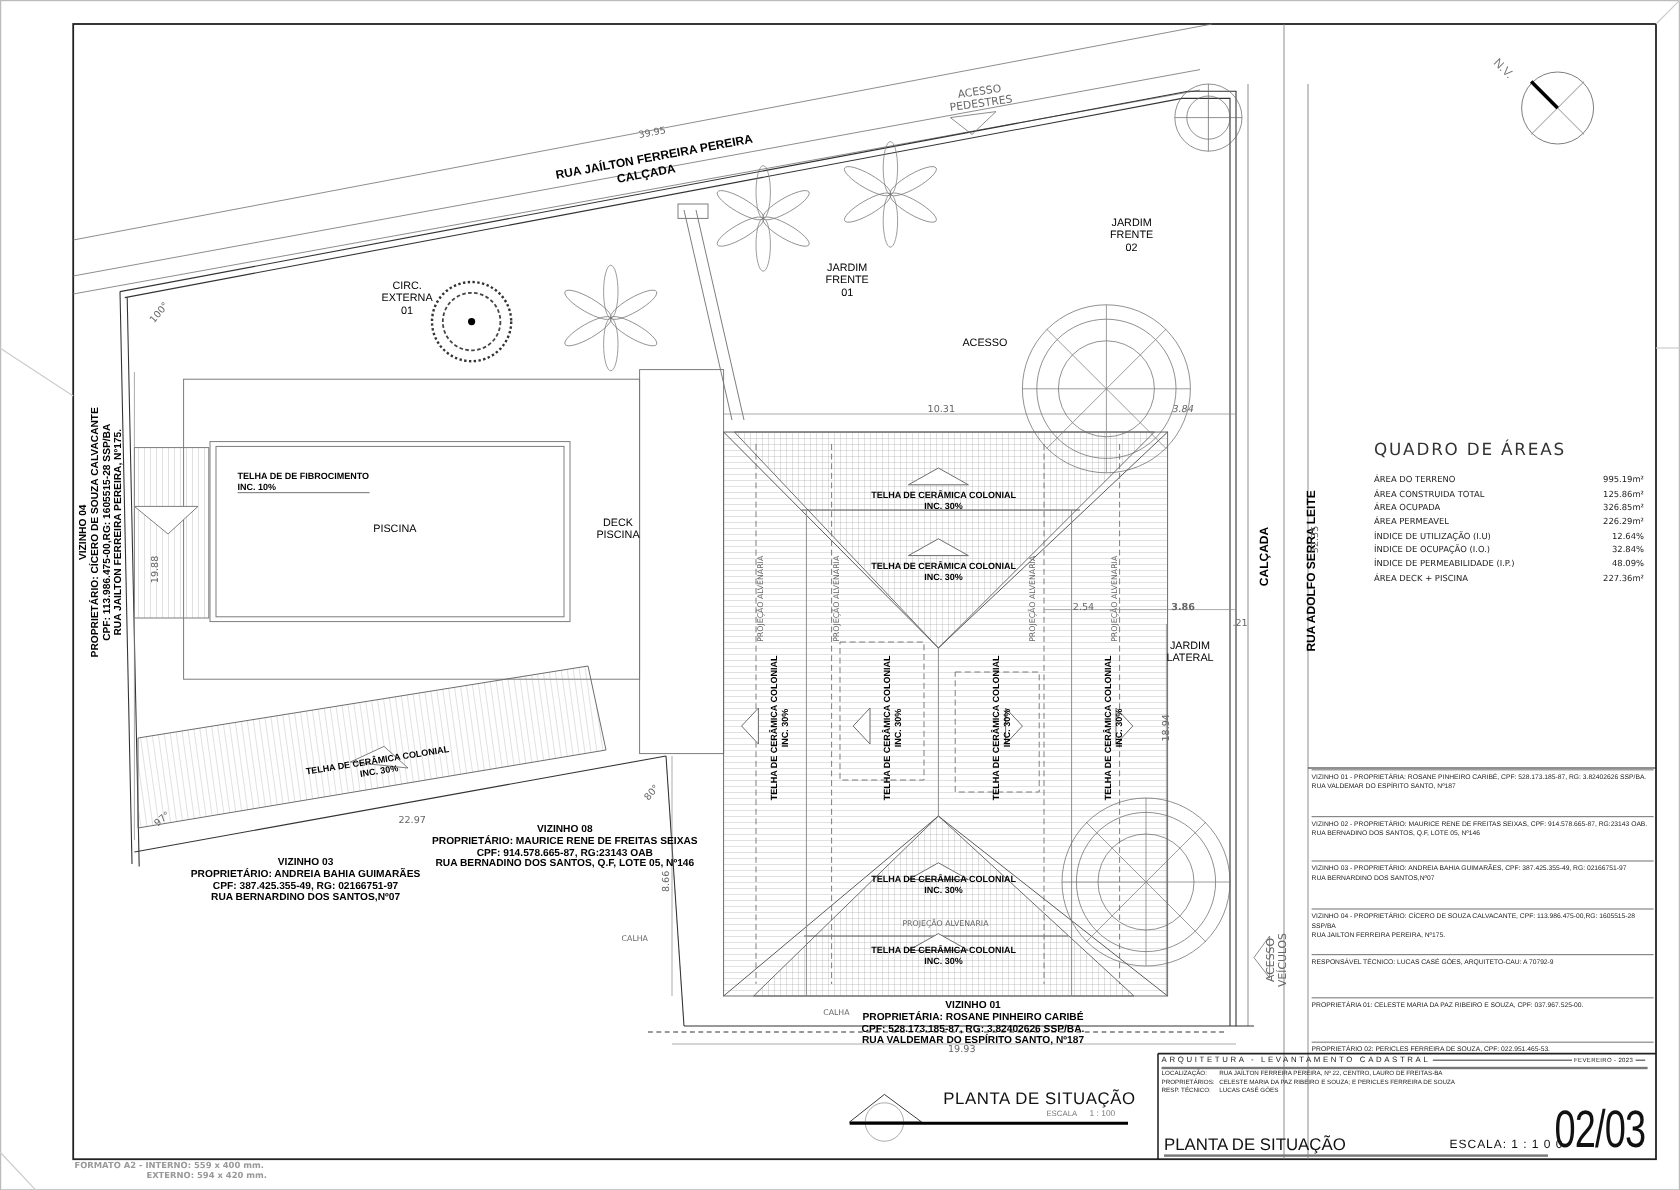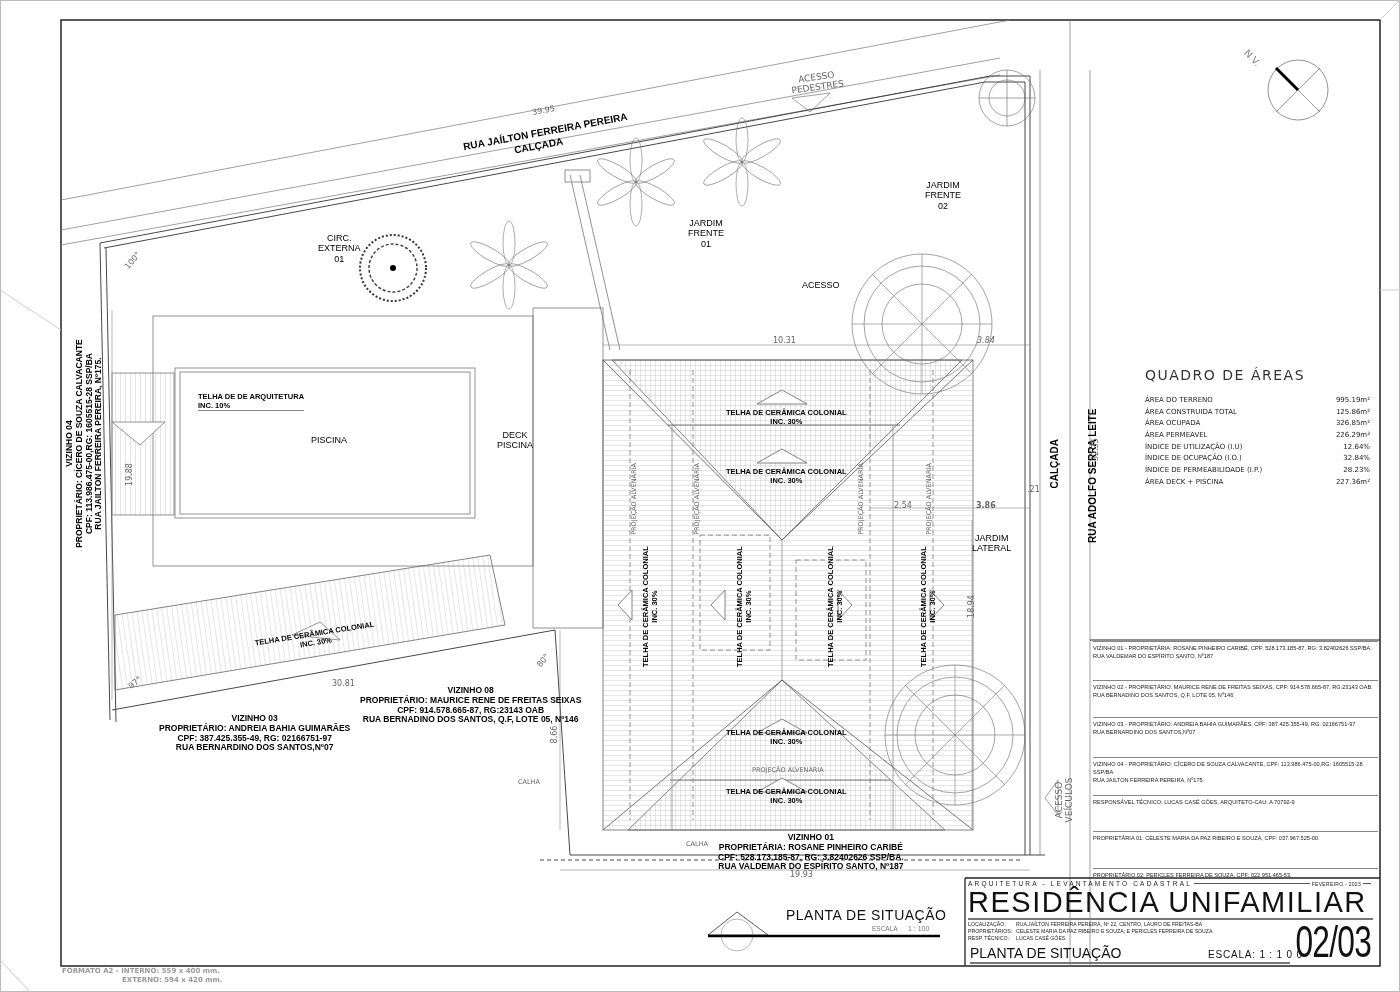--- a/index.html
+++ b/index.html
@@ -254,21 +254,21 @@
   <div>JARDIM</div>
   <div>LATERAL</div>
 </div>
 <div class="lbl" style="left:311px;top:435px;font-weight:normal;">PISCINA</div>
 <div class="lbl" style="left:497px;top:430px;font-weight:normal;">
   <div>DECK</div>
   <div>PISCINA</div>
 </div>
 
 <div class="lbl" style="left:198px;top:393px;text-align:left;font-size:7.5px;border-bottom:1px solid #888;">
-  <div>TELHA DE DE ARQUITETURA</div>
+  <div>TELHA DE DE FIBROCIMENTO</div>
   <div>INC. 10%</div>
 </div>
 <div class="lbl" style="left:726px;top:409px;font-size:7.5px;">
   <div>TELHA DE CERÂMICA COLONIAL</div>
   <div>INC. 30%</div>
 </div>
 <div class="lbl" style="left:726px;top:468px;font-size:7.5px;">
   <div>TELHA DE CERÂMICA COLONIAL</div>
   <div>INC. 30%</div>
 </div>
@@ -306,26 +306,26 @@
 <div class="lbl-thin" style="left:825px;top:495px;font-size:6.5px;transform:rotate(-90deg);">PROJEÇÃO ALVENARIA</div>
 <div class="lbl-thin" style="left:893px;top:495px;font-size:6.5px;transform:rotate(-90deg);">PROJEÇÃO ALVENARIA</div>
 <div class="lbl-thin" style="left:752px;top:766px;font-size:6.5px;">PROJEÇÃO ALVENARIA</div>
 <div class="lbl-thin" style="left:518px;top:778px;font-size:6.5px;">CALHA</div>
 <div class="lbl-thin" style="left:686px;top:840px;font-size:6.5px;">CALHA</div>
 
 <div class="lbl-thin" style="left:773px;top:336px;">10.31</div>
 <div class="lbl-thin" style="left:977px;top:336px;font-style:italic;">3.84</div>
 <div class="lbl-thin" style="left:894px;top:501px;">2.54</div>
 <div class="lbl-thin" style="left:976px;top:501px;font-weight:bold;">3.86</div>
-<div class="lbl-thin" style="left:1027px;top:485px;">.21</div>
+<div class="lbl-thin" style="left:1027px;top:515px;">.21</div>
 <div class="lbl-thin" style="left:960px;top:602px;transform:rotate(-90deg);">18.94</div>
 <div class="lbl-thin" style="left:546px;top:730px;transform:rotate(-90deg);">8.66</div>
 <div class="lbl-thin" style="left:790px;top:870px;">19.93</div>
 <div class="lbl-thin" style="left:118px;top:470px;transform:rotate(-90deg);">19.88</div>
-<div class="lbl-thin" style="left:332px;top:679px;">30.81</div>
+<div class="lbl-thin" style="left:332px;top:679px;">22.97</div>
 <div class="lbl-thin" style="left:123px;top:256px;transform:rotate(-50deg);">100°</div>
 <div class="lbl-thin" style="left:536px;top:656px;transform:rotate(-50deg);">80°</div>
 <div class="lbl-thin" style="left:128px;top:678px;transform:rotate(-40deg);">97°</div>
 
 <div class="lbl" style="left:-20px;top:424px;font-size:8.5px;transform:rotate(-90deg);">
   <div>VIZINHO 04</div>
   <div>PROPRIETÁRIO: CÍCERO DE SOUZA CALVACANTE</div>
   <div>CPF: 113.986.475-00,RG: 1605515-28 SSP/BA</div>
   <div>RUA JAILTON FERREIRA PEREIRA, Nº175.</div>
 </div>
@@ -369,21 +369,21 @@
   <div class="qrow">
       <span>ÍNDICE DE UTILIZAÇÃO (I.U)</span>
       <span>12.64%</span>
     </div>
   <div class="qrow">
       <span>ÍNDICE DE OCUPAÇÃO (I.O.)</span>
       <span>32.84%</span>
     </div>
   <div class="qrow">
       <span>ÍNDICE DE PERMEABILIDADE (I.P.)</span>
-      <span>28.23%</span>
+      <span>48.09%</span>
     </div>
   <div class="qrow">
       <span>ÁREA DECK + PISCINA</span>
       <span>227.36m²</span>
     </div>
 </div>
 
 <div id="notes">
   <div class="note" style="height:36px;">
       <div>VIZINHO 01 - PROPRIETÁRIA: ROSANE PINHEIRO CARIBÉ, CPF: 528.173.185-87, RG: 3.82402626 SSP/BA.</div>
@@ -416,21 +416,20 @@
 <div class="abs" style="left:872px;top:925px;font-size:6.5px;color:#777;">ESCALA</div>
 <div class="abs" style="left:908px;top:925px;font-size:7px;color:#777;">1 : 100</div>
 
 <div id="tb">
   <div class="top">
     <span>ARQUITETURA - LEVANTAMENTO CADASTRAL</span>
     <span class="line"></span>
     <span class="date">FEVEREIRO - 2023</span>
     <span class="line" style="flex:0 0 8px;"></span>
   </div>
-  <div class="big">RESIDÊNCIA UNIFAMILIAR</div>
   <div class="sep"></div>
   <div class="meta">
       <span class="k">LOCALIZAÇÃO:</span>
       <span>RUA JAÍLTON FERREIRA PEREIRA, Nº 22, CENTRO, LAURO DE FREITAS-BA</span>
     </div>
   <div class="meta" style="margin-top:0;">
       <span class="k">PROPRIETÁRIOS:</span>
       <span>CELESTE MARIA DA PAZ RIBEIRO E SOUZA; E PERICLES FERREIRA DE SOUZA</span>
     </div>
   <div class="meta" style="margin-top:0;">

